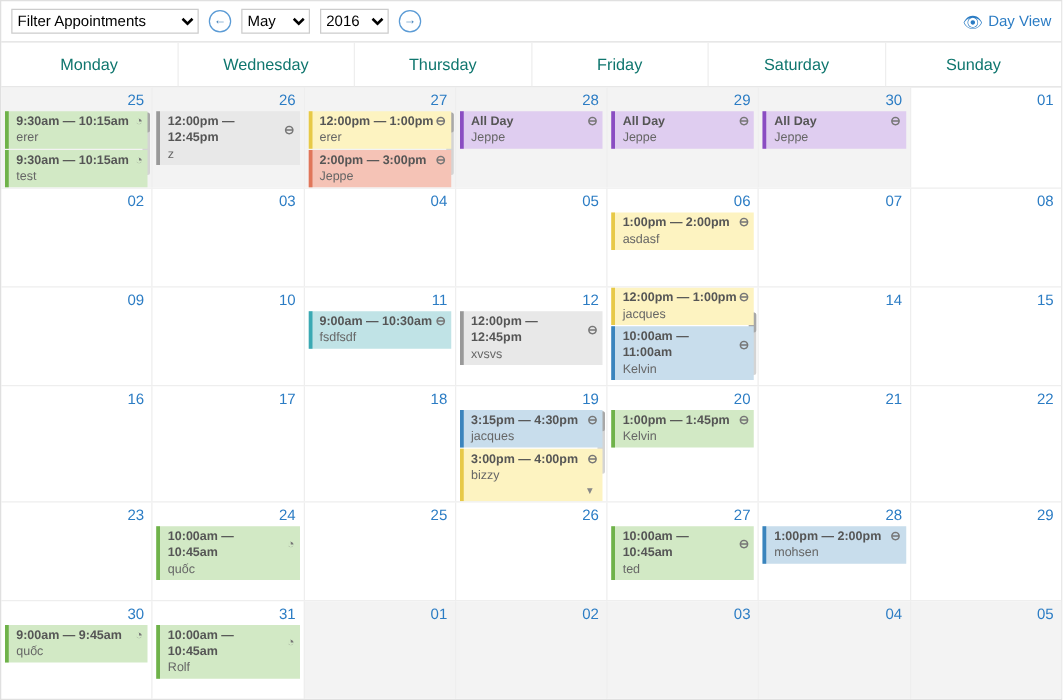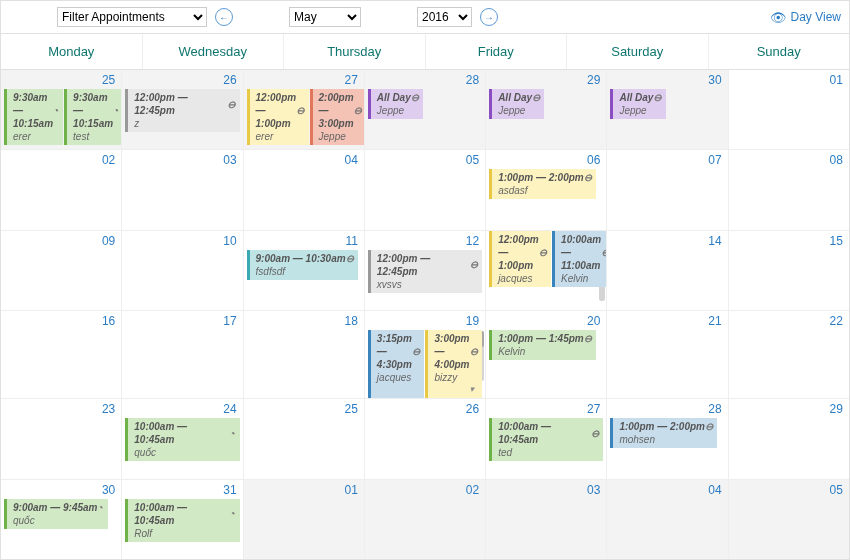--- a/index.html
+++ b/index.html
@@ -1,37 +1,37 @@
 <!DOCTYPE html>
 <html><head>
 <meta charset="utf-8">
 <style>
 * { margin: 0; padding: 0; box-sizing: border-box; font-family: Arial, Helvetica, sans-serif; }
 body { background: #fff; font-size: 12px; color: #555; }
 .calendar { width: 850px; height: 560px; border: 1px solid #e0e0e0; display: flex; flex-direction: column; }
 .toolbar { display: flex; align-items: center; padding: 6px 8px; gap: 8px; border-bottom: 1px solid #e0e0e0; }
-.filter-sel, .month-sel, .year-sel { font-size: 12px; height: 20px; border: 1px solid #ccc; background: #fff; padding: 0 0; cursor: pointer; margin-left: 48px; }
+.filter-sel, .month-sel, .year-sel { font-size: 12px; height: 20px; border: 1px solid #ccc; background: #fff; padding: 0 0; cursor: pointer; }
 .filter-sel { width: 150px; }
-.month-sel { width: 72px; }
+.month-sel { width: 55px; }
 .year-sel { width: 55px; }
 .nav-btn { width: 18px; height: 18px; border: 1px solid #5b9bd5; border-radius: 50%; background: #fff; color: #3b7bb5; cursor: pointer; font-size: 10px; line-height: 14px; display: flex; align-items: center; justify-content: center; }
 .toolbar-spacer { flex: 1; }
 .dayview { color: #2b7cc4; font-size: 12px; display: flex; align-items: center; gap: 4px; cursor: pointer; }
 .eye { font-size: 13px; }
 .dayheaders { display: flex; border-bottom: 1px solid #e0e0e0; }
 .dayhdr { flex: 1; text-align: center; padding: 10px 0; color: #0f766e; font-size: 13px; border-left: 1px solid #eee; }
 .dayhdr:first-child { border-left: none; }
 .grid { flex: 1; display: flex; flex-direction: column; }
 .week { flex: 1; display: flex; border-top: 1px solid #eee; }
 .week:first-child { border-top: none; }
 .daycell { flex: 1; border-left: 1px solid #eee; display: flex; flex-direction: column; overflow: hidden; position: relative; }
 .daycell:first-child { border-left: none; }
 .daycell.other { background: #f3f3f3; }
 .daynum { text-align: right; padding: 3px 6px 2px 0; font-size: 12px; color: #2b7cc4; font-weight: 400; }
-.events { display: flex; flex-direction: row; gap: 1px; padding: 0 3px; font-style: italic; }
+.events { display: flex; flex-direction: column; gap: 1px; padding: 0 3px; }
 .event { position: relative; padding: 2px 4px 2px 6px; border-left: 3px solid #888; font-size: 10px; line-height: 1.3; cursor: pointer; }
 .event .time { font-weight: bold; display: flex; align-items: center; justify-content: space-between; }
 .event .who { color: #666; font-size: 10px; }
 .ico { font-size: 10px; color: #777; }
 .scroll-indicator { position: absolute; right: 1px; top: 20px; width: 6px; height: 50px; background: #d4d4d4; border-radius: 2px; }
 .scroll-thumb { width: 6px; height: 16px; background: #a8a8a8; border-radius: 2px; }
 
 .c-green  { background: #d2e9c5; border-left-color: #6fb24a; }
 .c-grey   { background: #e8e8e8; border-left-color: #999; }
 .c-yellow { background: #fdf3c1; border-left-color: #e7c947; }

